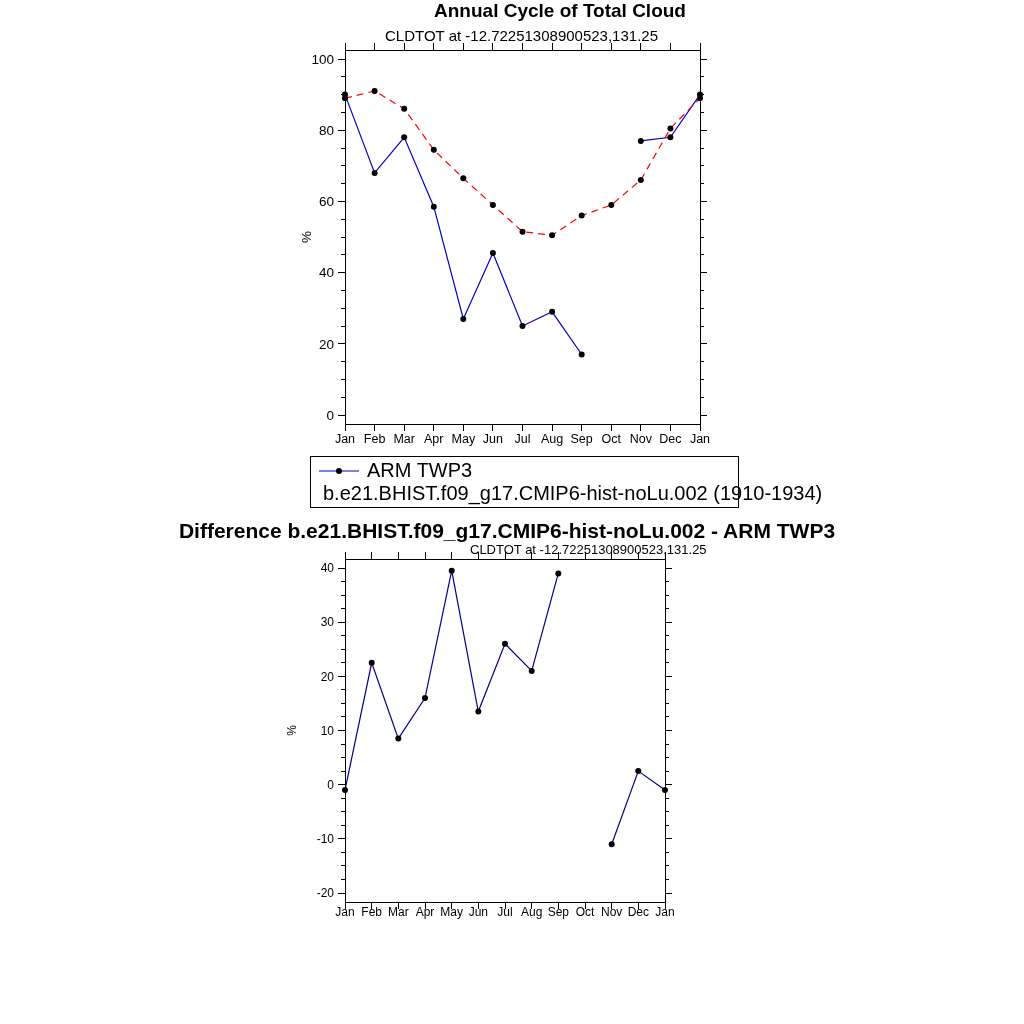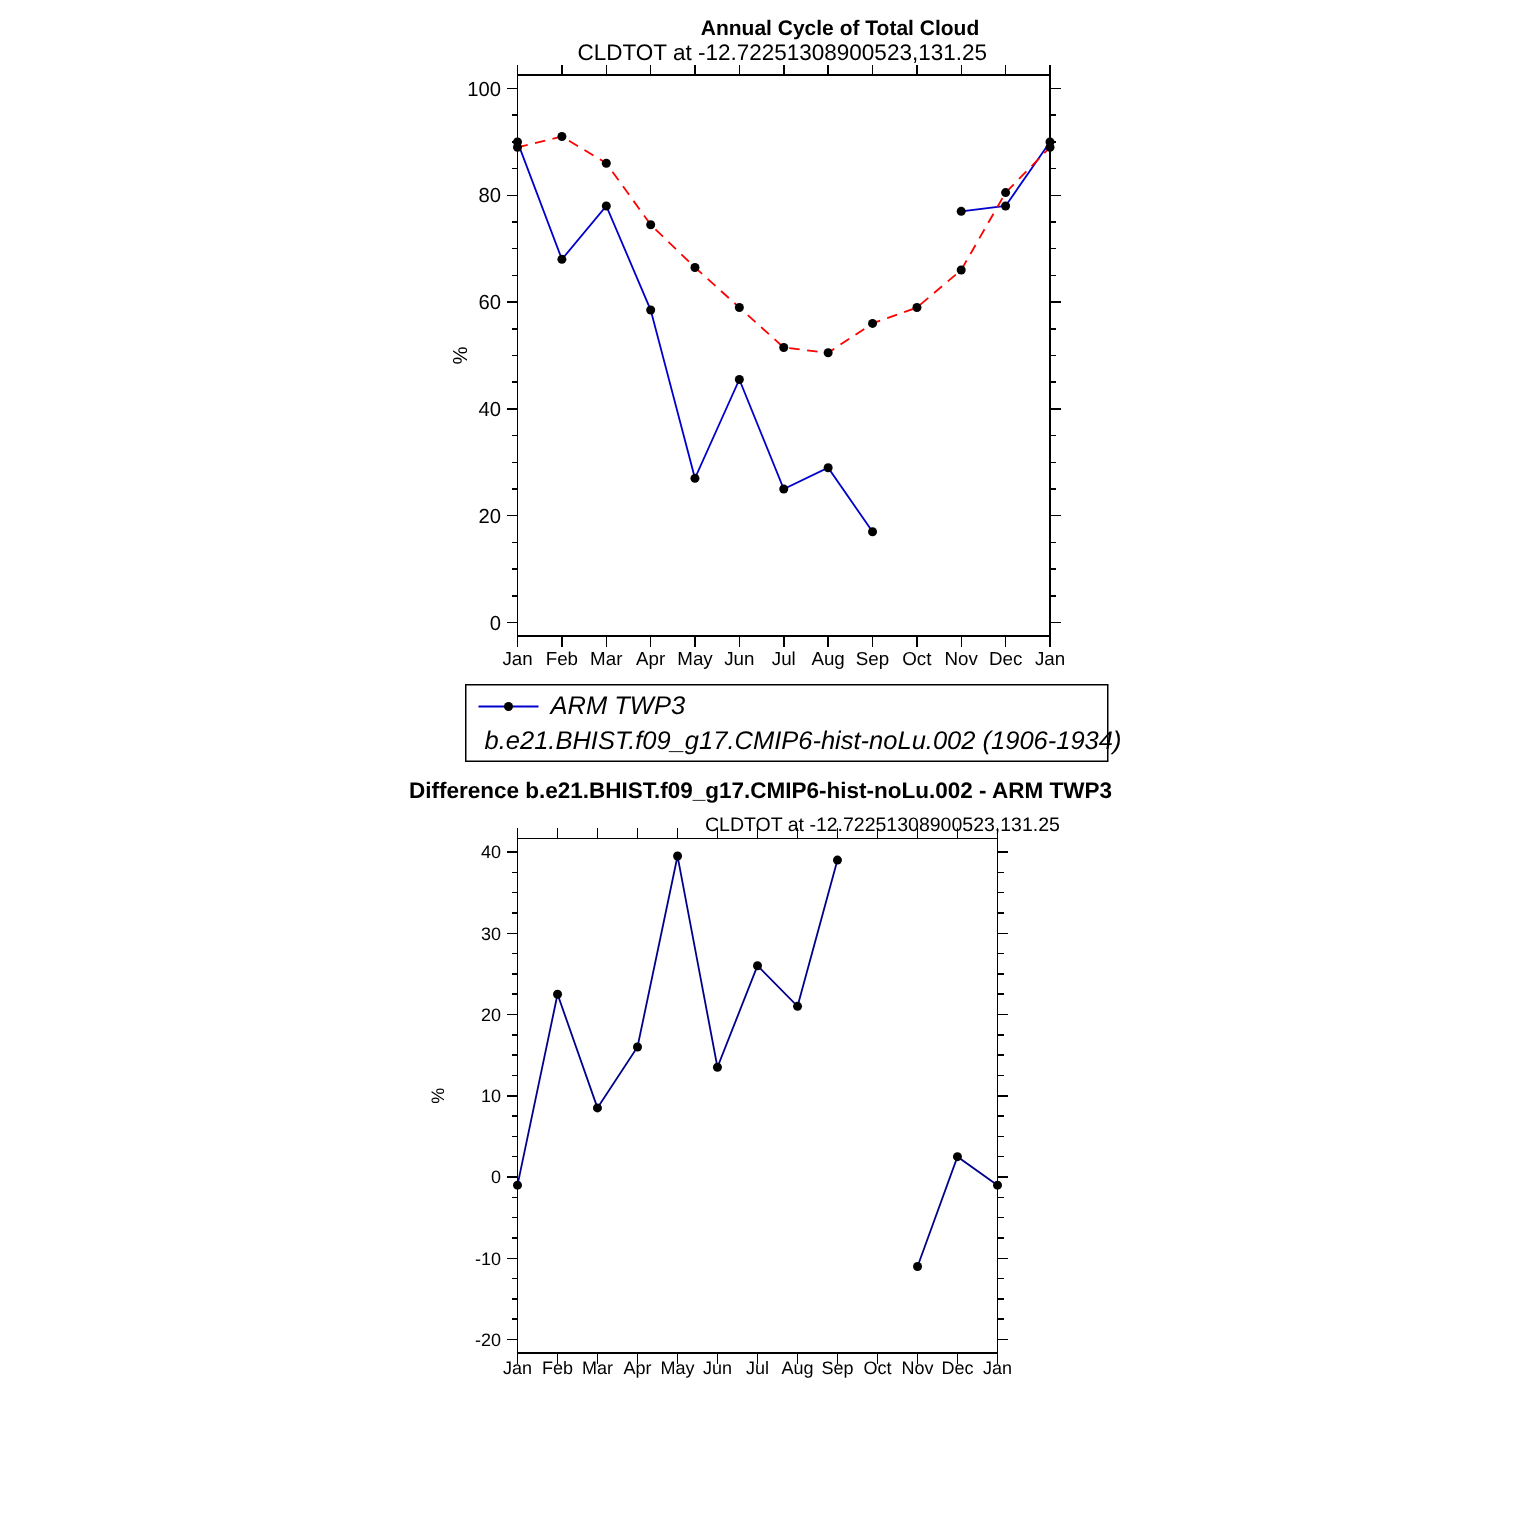--- a/index.html
+++ b/index.html
@@ -4,21 +4,21 @@
 <style>
   *{box-sizing:border-box;}
   html,body{margin:0;padding:0;background:#ffffff;}
   .page{position:relative;width:1024px;height:1024px;background:#ffffff;
         font-family:"Liberation Sans",sans-serif;color:#000;overflow:hidden;}
   .abs{position:absolute;}
   .chart-title{font-weight:bold;white-space:nowrap;}
   .chart-subtitle{white-space:nowrap;margin-left:40px;}
   .legend{border:1px solid #000;padding:2px 6px;background:#fff;}
   .legend-row{display:flex;align-items:center;height:23px;}
-  .legend-label{font-size:17px;margin-left:6px;white-space:nowrap;font-style:italic;}
+  .legend-label{font-size:20px;margin-left:6px;white-space:nowrap;}
   svg text{font-family:"Liberation Sans",sans-serif;fill:#000;}
 </style>
 </head>
 <body>
 
 <div class="page">
 
   <svg id="plot-svg" class="abs" width="1024" height="1024" style="left:0;top:0;">
       <g>
         <g stroke="#000" stroke-width="1" shape-rendering="crispEdges">
@@ -260,38 +260,38 @@
           <circle cx="505.0" cy="643.8" r="3" fill="#000000"></circle>
           <circle cx="531.7" cy="670.9" r="3" fill="#000000"></circle>
           <circle cx="558.3" cy="573.4" r="3" fill="#000000"></circle>
           <circle cx="611.7" cy="844.3" r="3" fill="#000000"></circle>
           <circle cx="638.3" cy="771.1" r="3" fill="#000000"></circle>
           <circle cx="665.0" cy="790.1" r="3" fill="#000000"></circle>
         </g>
       </g>
     </svg>
 
-  <div class="abs chart-title" style="left:560px;top:10px;transform:translateX(-50%);font-size:14px;">Annual Cycle of Total Cloud</div>
+  <div class="abs chart-title" style="left:560px;top:0;transform:translateX(-50%);font-size:19px;">Annual Cycle of Total Cloud</div>
 
   <div class="abs chart-subtitle" style="left:345px;top:27px;font-size:15px;">CLDTOT at -12.72251308900523,131.25</div>
 
   <div class="abs legend" style="left:310px;top:456px;width:429px;">
     <div class="legend-row">
       <svg id="swatch-0" width="44" height="16">
           <line x1="2" y1="8" x2="42" y2="8" stroke="#0000cd" stroke-width="1.2"></line>
           <circle cx="22" cy="8" r="3" fill="#000000"></circle>
         </svg>
       <span class="legend-label">ARM TWP3</span>
     </div>
     <div class="legend-row">
       <svg id="swatch-1" width="44" height="16">
           <line x1="2" y1="8" x2="42" y2="8" stroke="#ff0000" stroke-width="1.2" stroke-dasharray="7,5"></line>
           <circle cx="22" cy="8" r="3" fill="#000000"></circle>
         </svg>
-      <span class="legend-label">b.e21.BHIST.f09_g17.CMIP6-hist-noLu.002 (1906-1934)</span>
+      <span class="legend-label">b.e21.BHIST.f09_g17.CMIP6-hist-noLu.002 (1910-1934)</span>
     </div>
   </div>
 
-  <div class="abs chart-title" style="left:507px;top:519px;transform:translateX(-50%);font-size:15px;">Difference b.e21.BHIST.f09_g17.CMIP6-hist-noLu.002 - ARM TWP3</div>
+  <div class="abs chart-title" style="left:507px;top:519px;transform:translateX(-50%);font-size:21px;">Difference b.e21.BHIST.f09_g17.CMIP6-hist-noLu.002 - ARM TWP3</div>
 
   <div class="abs chart-subtitle" style="left:430px;top:542px;font-size:13px;">CLDTOT at -12.72251308900523,131.25</div>
 
 </div>
 
 </body></html>

